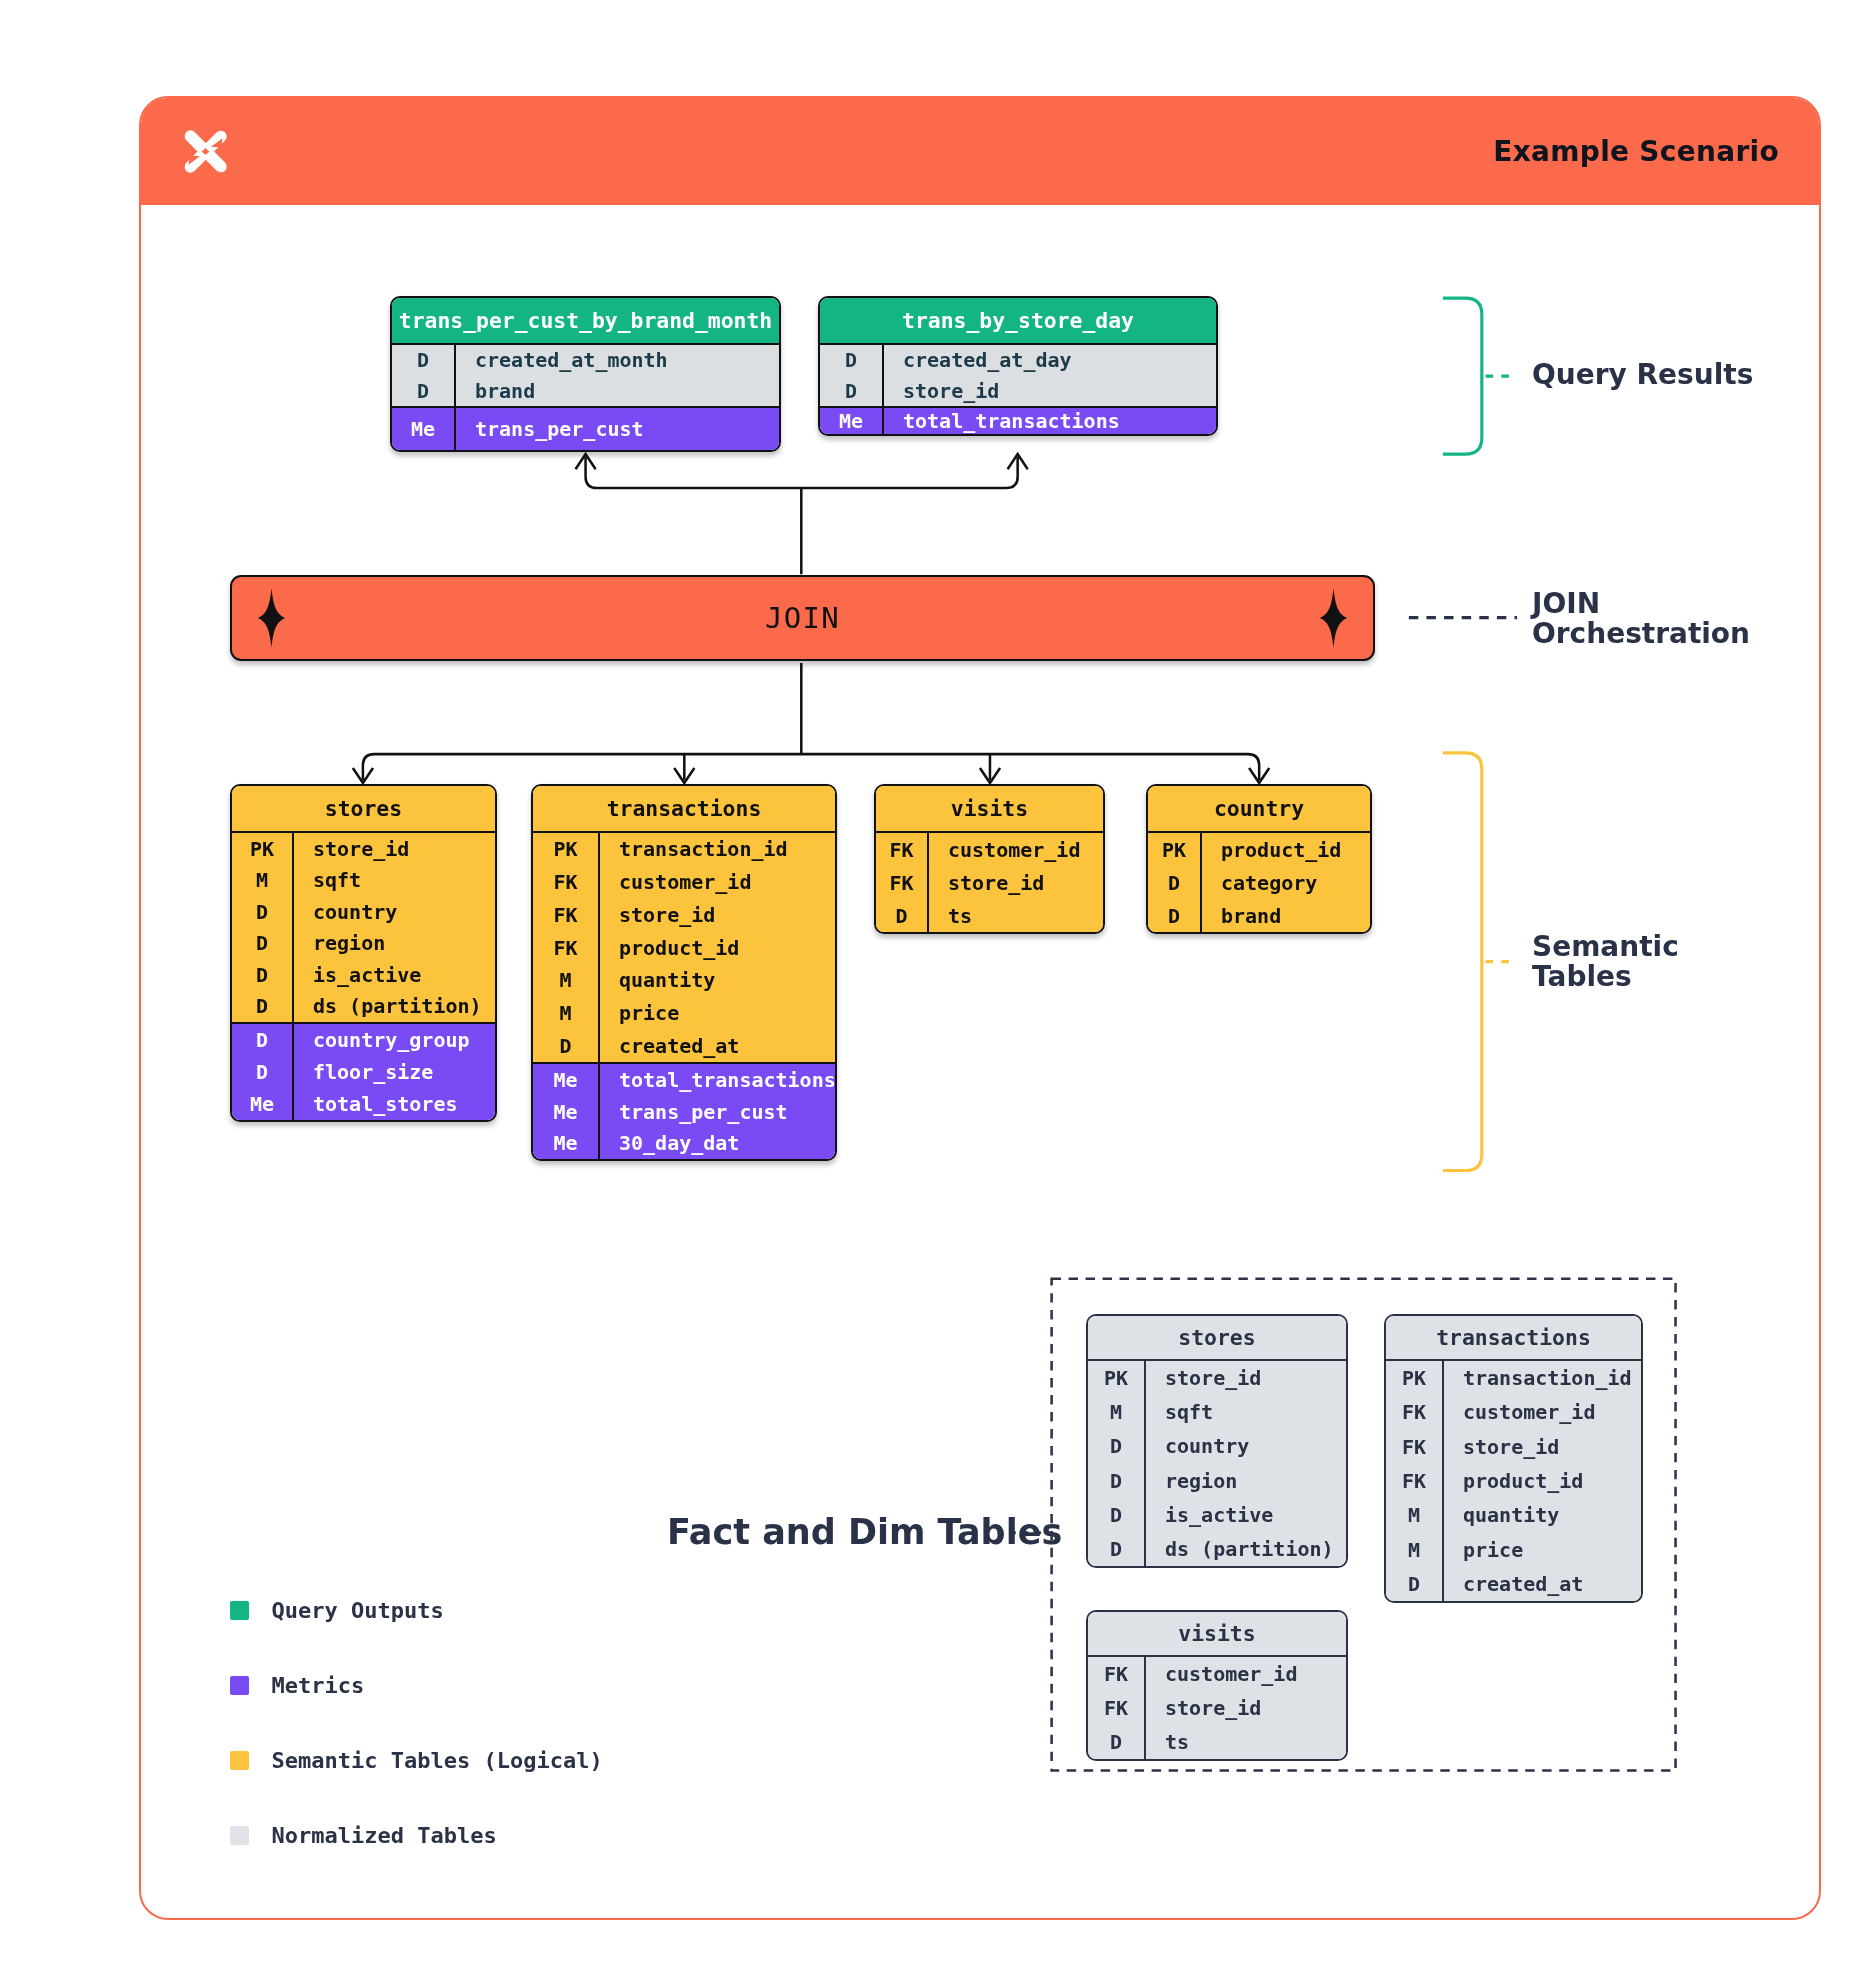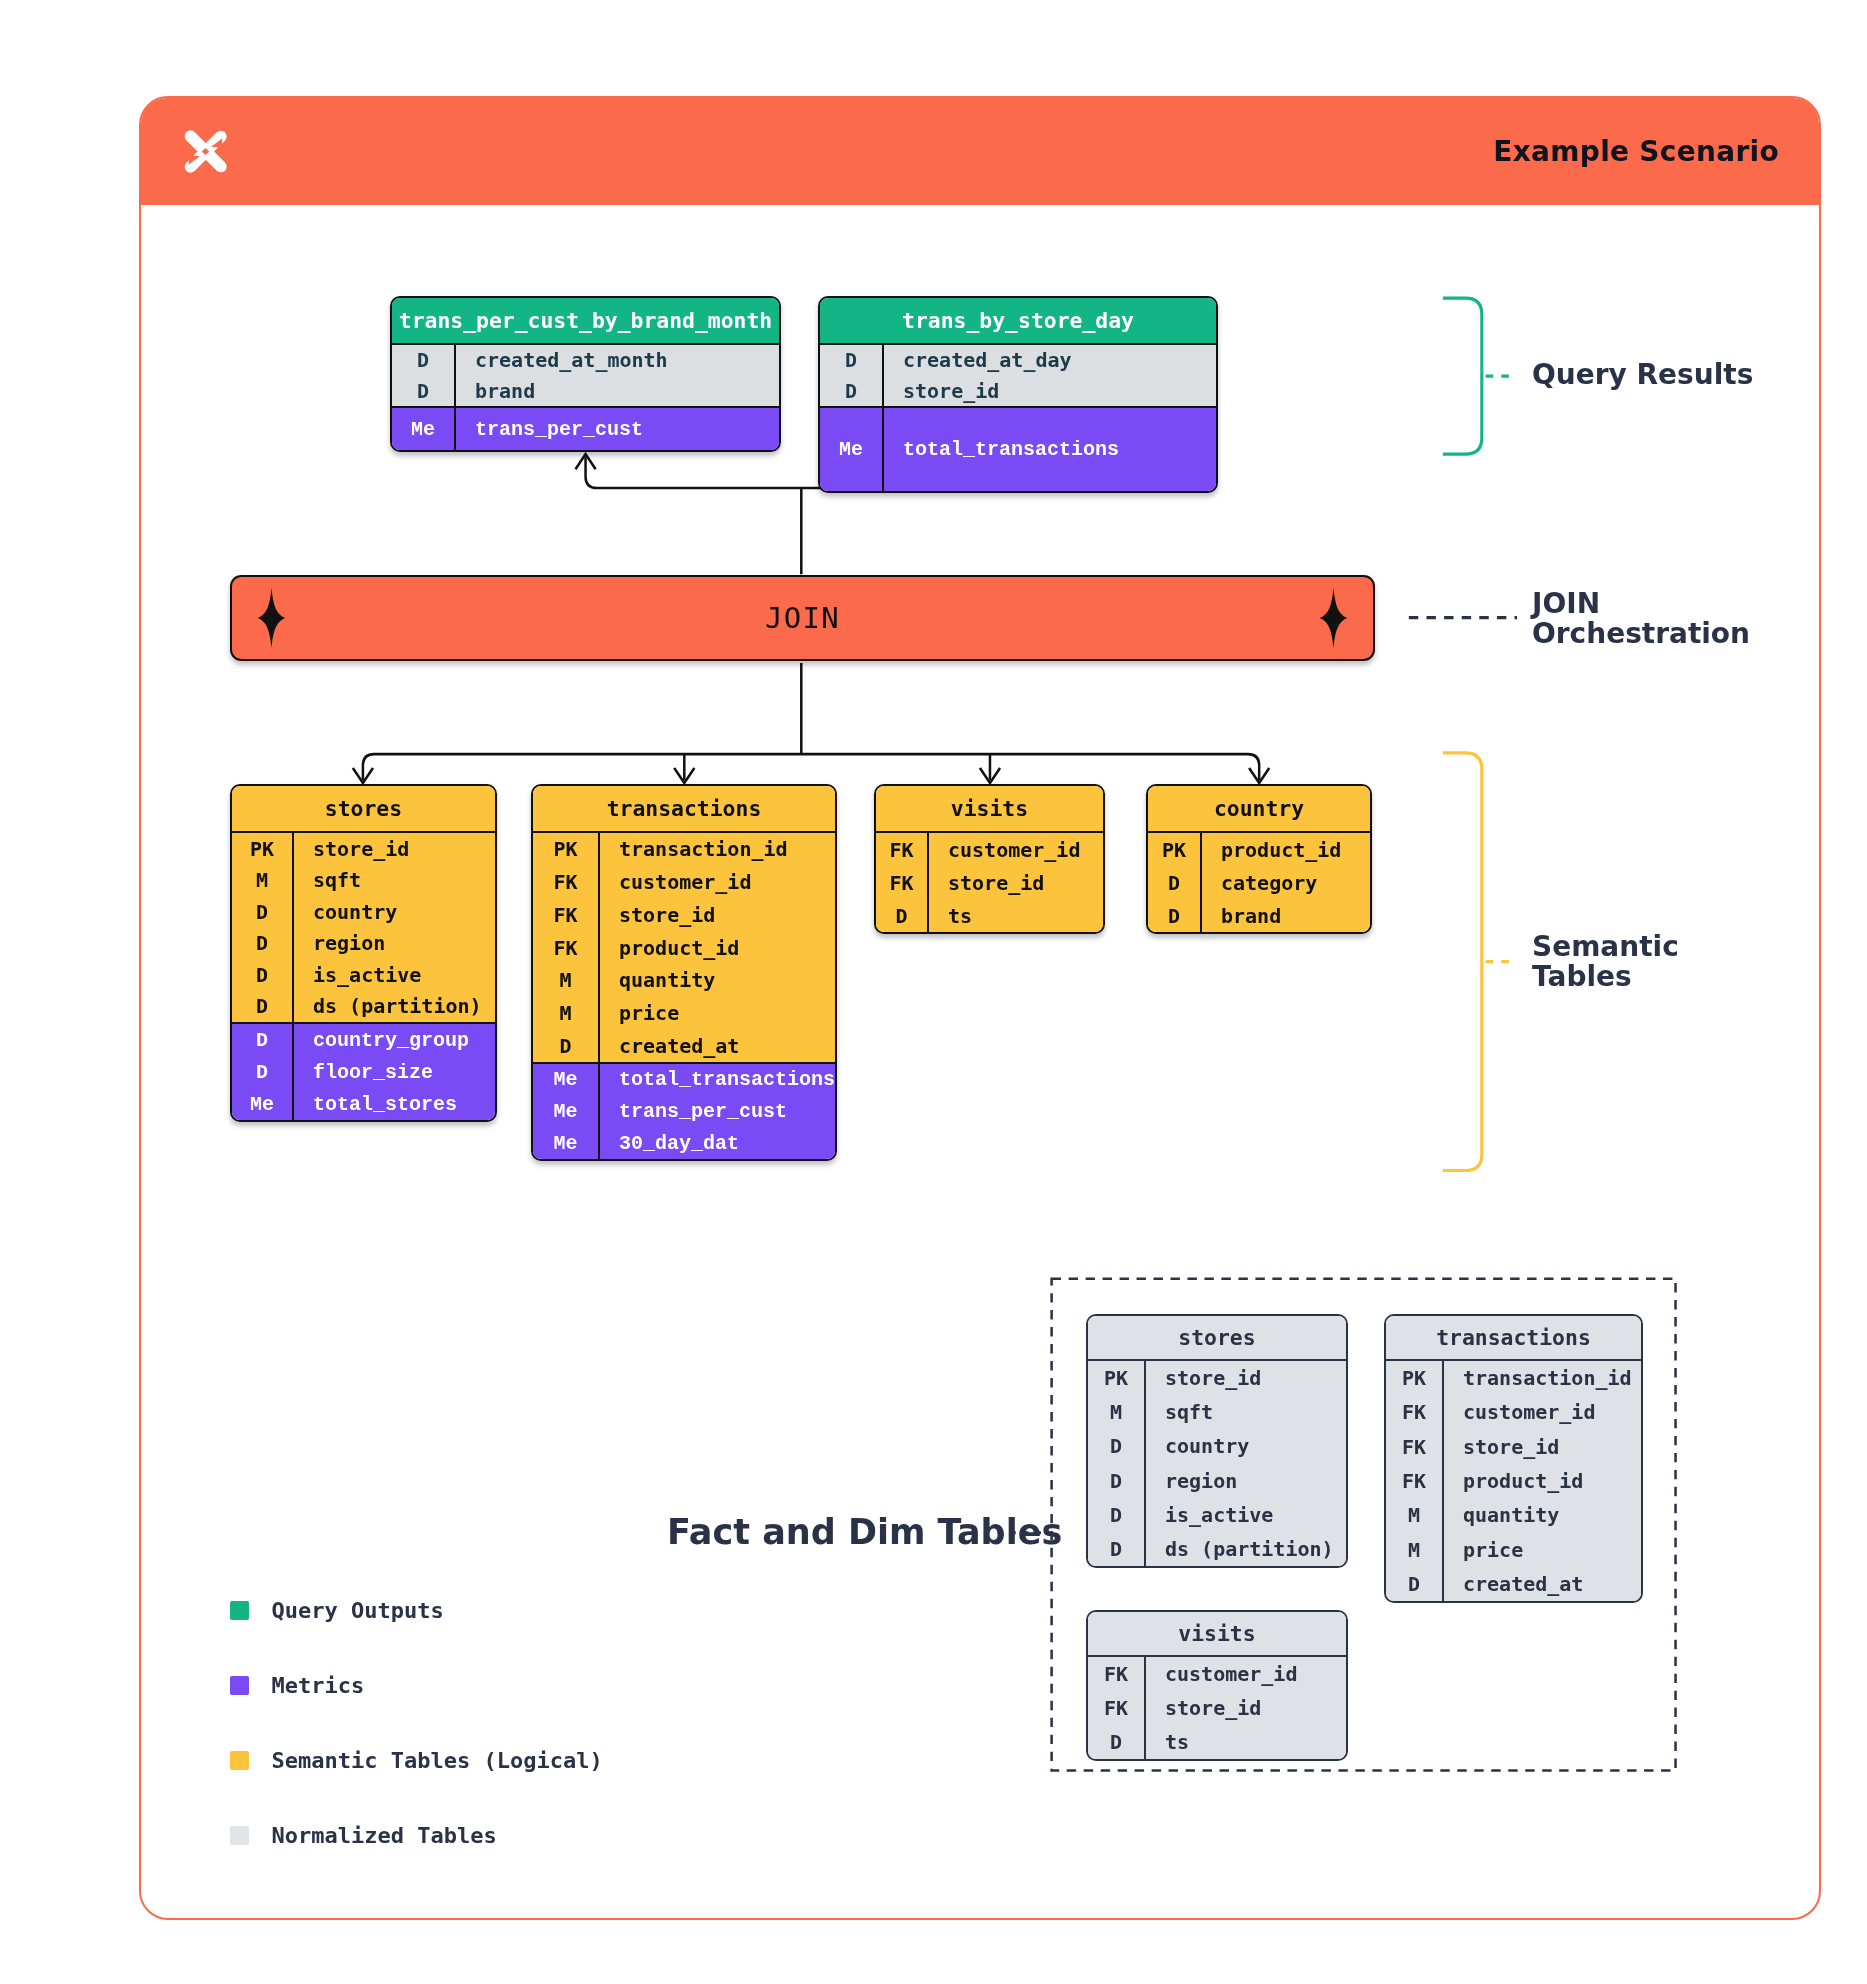--- a/index.html
+++ b/index.html
@@ -20,21 +20,21 @@
        box-shadow:0 3.1px 5.7px rgba(15,15,25,.25);--line:#111;}
   .t-title{flex:none;display:flex;align-items:center;justify-content:center;font-size:21.4px;box-sizing:border-box;text-align:center;}
   .t-body{display:flex;flex-direction:column;border-top:2.5px solid var(--line);box-sizing:border-box;}
   .t-row{flex:1;display:flex;align-items:stretch;font-size:20px;}
   .t-key{flex:none;width:var(--keyw);border-right:2.5px solid var(--line);display:flex;
          align-items:center;justify-content:center;box-sizing:border-box;}
   .t-field{flex:1;display:flex;align-items:center;padding-left:19px;white-space:nowrap;}
 
   .green-t .t-title{background:#13B584;color:#fff;}
   .green-t .t-cols{background:#DBDFE2;color:#1D3A4B;}
-  .t-metrics{background:#7A4AF5;color:#fff;font-family:Liberation Mono, monospace;}
+  .t-metrics{background:#7A4AF5;color:#fff;}
   .yellow-t .t-title{background:#FCC33C;color:#111;}
   .yellow-t .t-cols{background:#FCC33C;color:#111;}
   .gray-t{--line:#2A3245;border-color:#2A3245;box-shadow:none;}
   .gray-t .t-title{background:#DEE2E7;color:#2A3245;}
   .gray-t .t-cols{background:#DEE2E7;color:#2A3245;font-size:21px;}
 
   
   .join-bar{position:absolute;left:230px;top:575px;width:1145px;height:86px;box-sizing:border-box;
             background:#FA6A4B;border:2.5px solid #111;border-radius:11.3px;display:flex;align-items:center;
             justify-content:space-between;padding:0 25px;box-shadow:0 3.1px 5.7px rgba(15,15,25,.25);}
@@ -122,21 +122,21 @@
       </div>
     </div>
   <div class="t-body t-metrics" style="flex:1;">
       <div class="t-row">
         <span class="t-key">Me</span>
         <span class="t-field">trans_per_cust</span>
       </div>
     </div>
 </div>
 
-<div class="tbl green-t" style="left:818px;top:296px;width:400px;height:197px;--keyw:64px;">
+<div class="tbl green-t" style="left:818px;top:296px;width:400px;height:140px;--keyw:64px;">
   <div class="t-title" style="height:45px;">trans_by_store_day</div>
   <div class="t-body t-cols" style="height:63px;">
       <div class="t-row">
         <span class="t-key">D</span>
         <span class="t-field">created_at_day</span>
       </div>
       <div class="t-row">
         <span class="t-key">D</span>
         <span class="t-field">store_id</span>
       </div>

